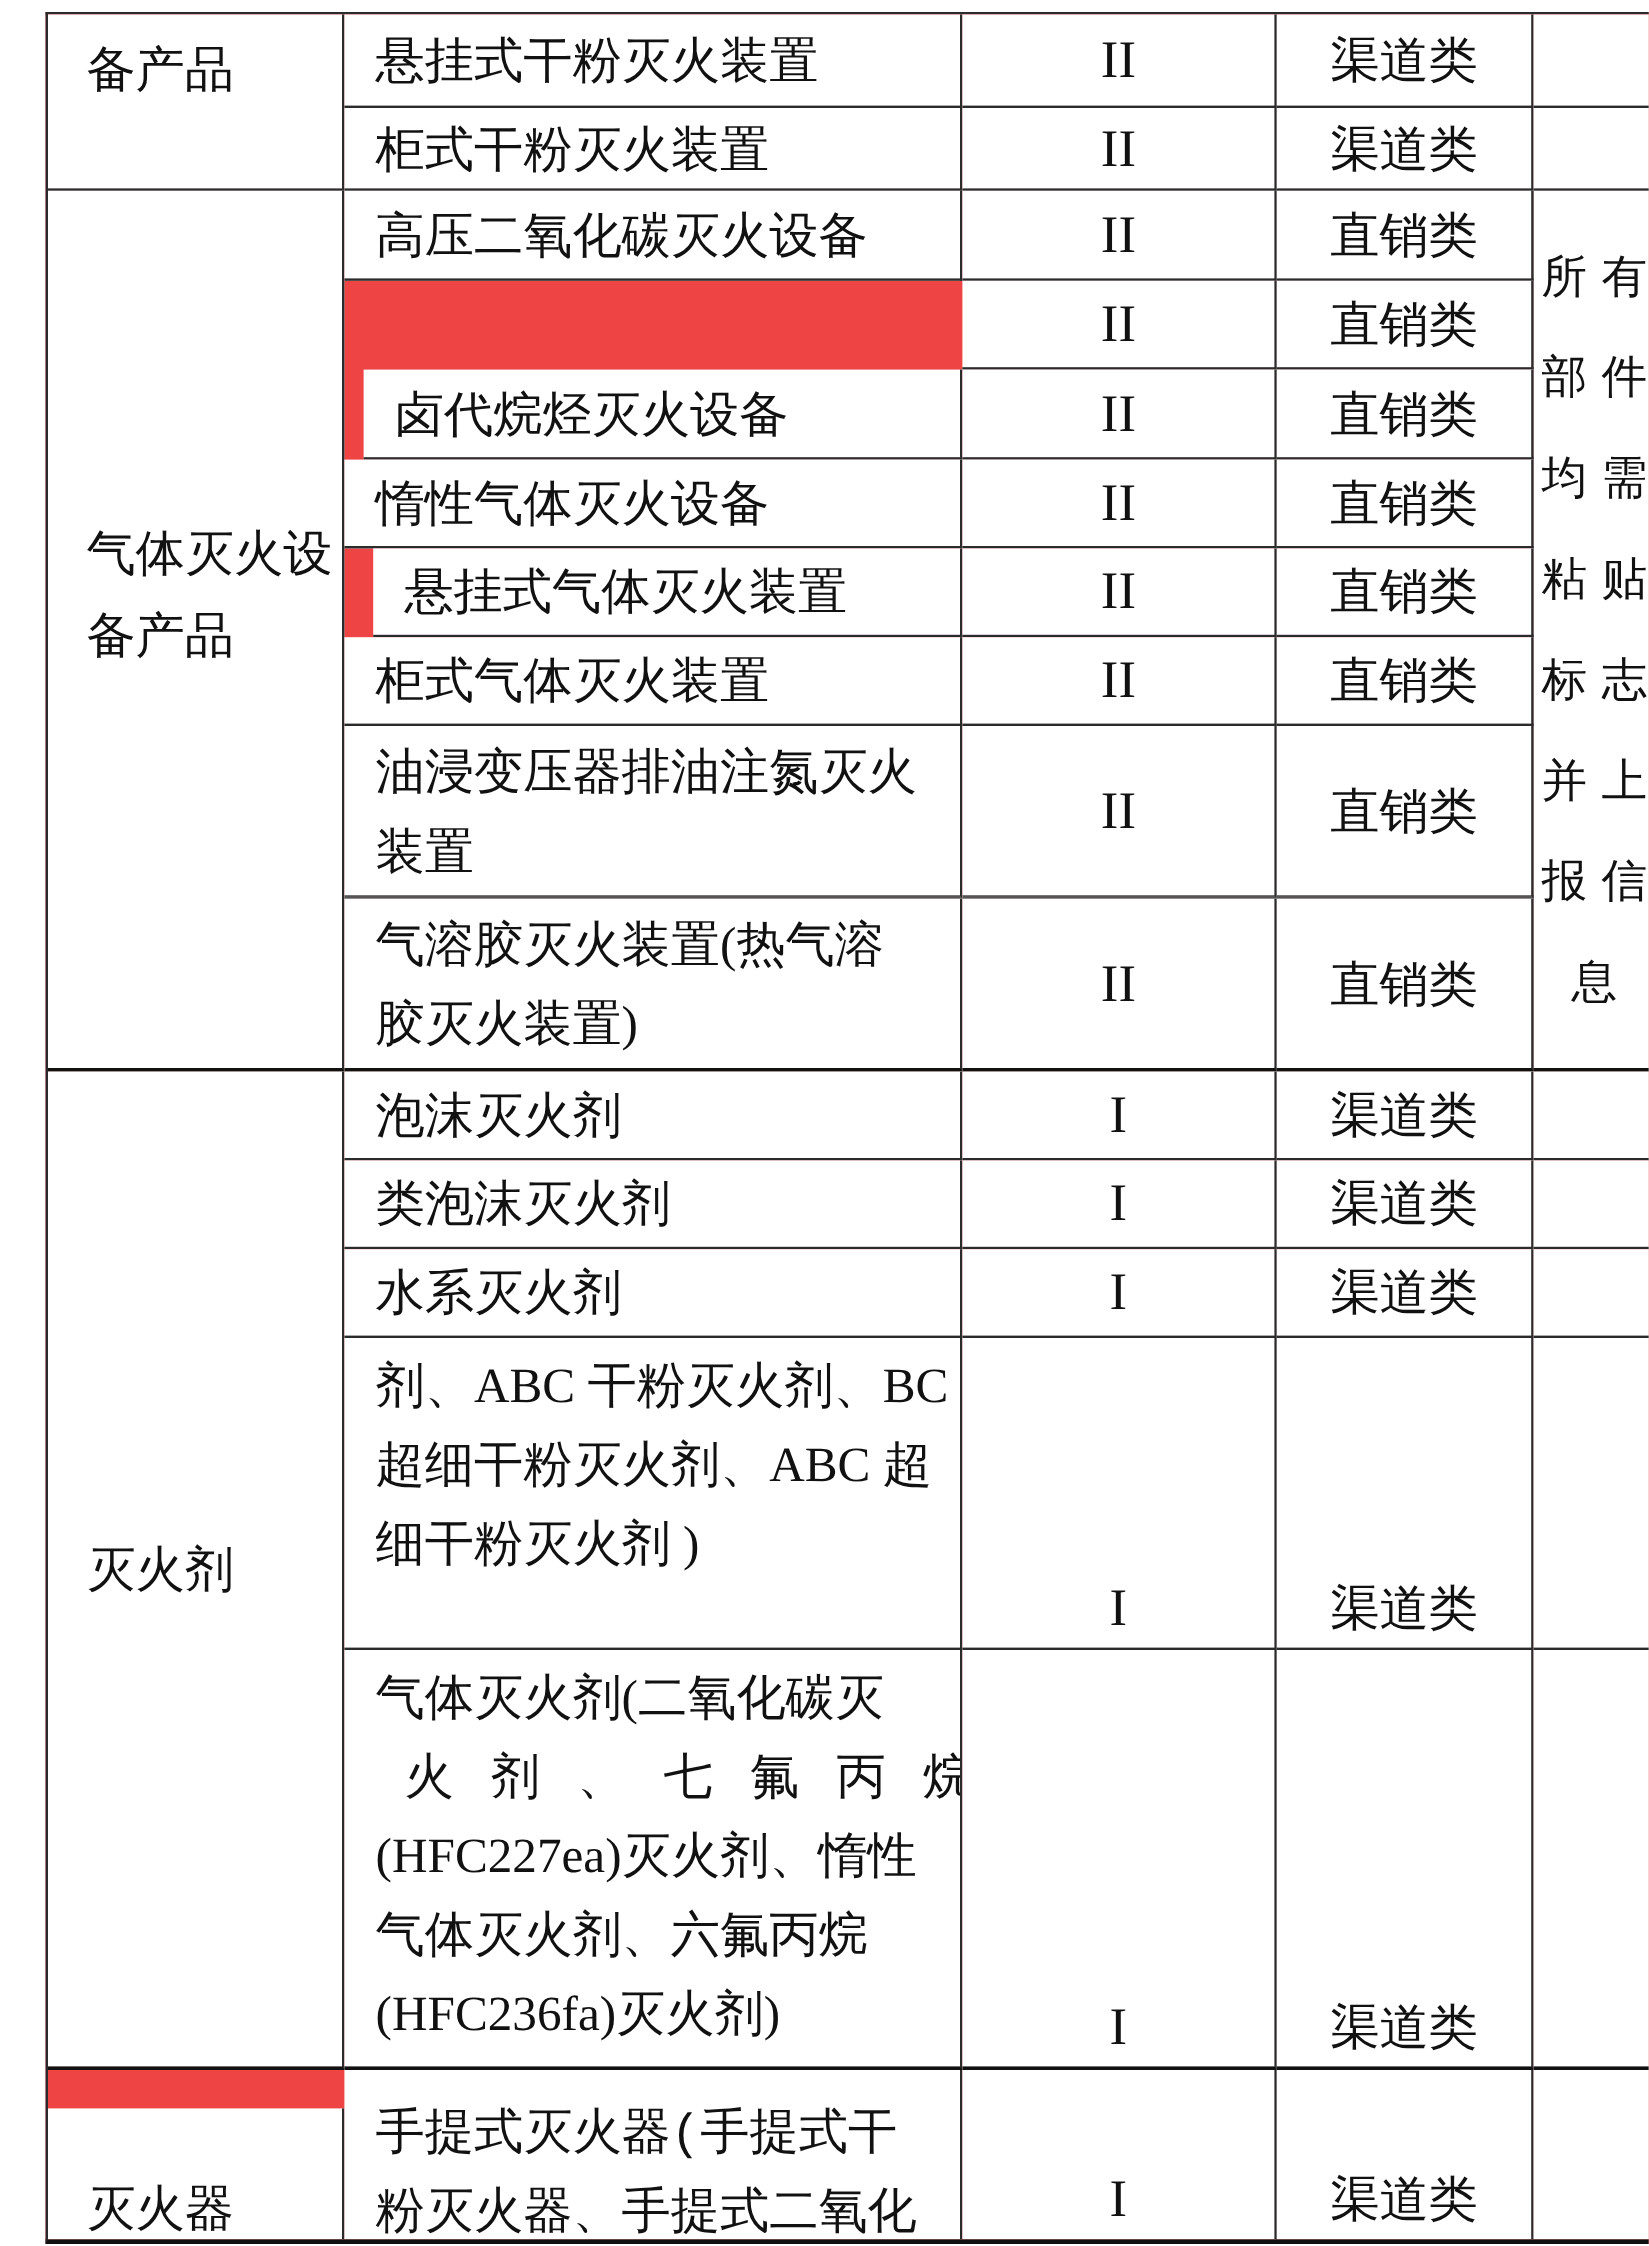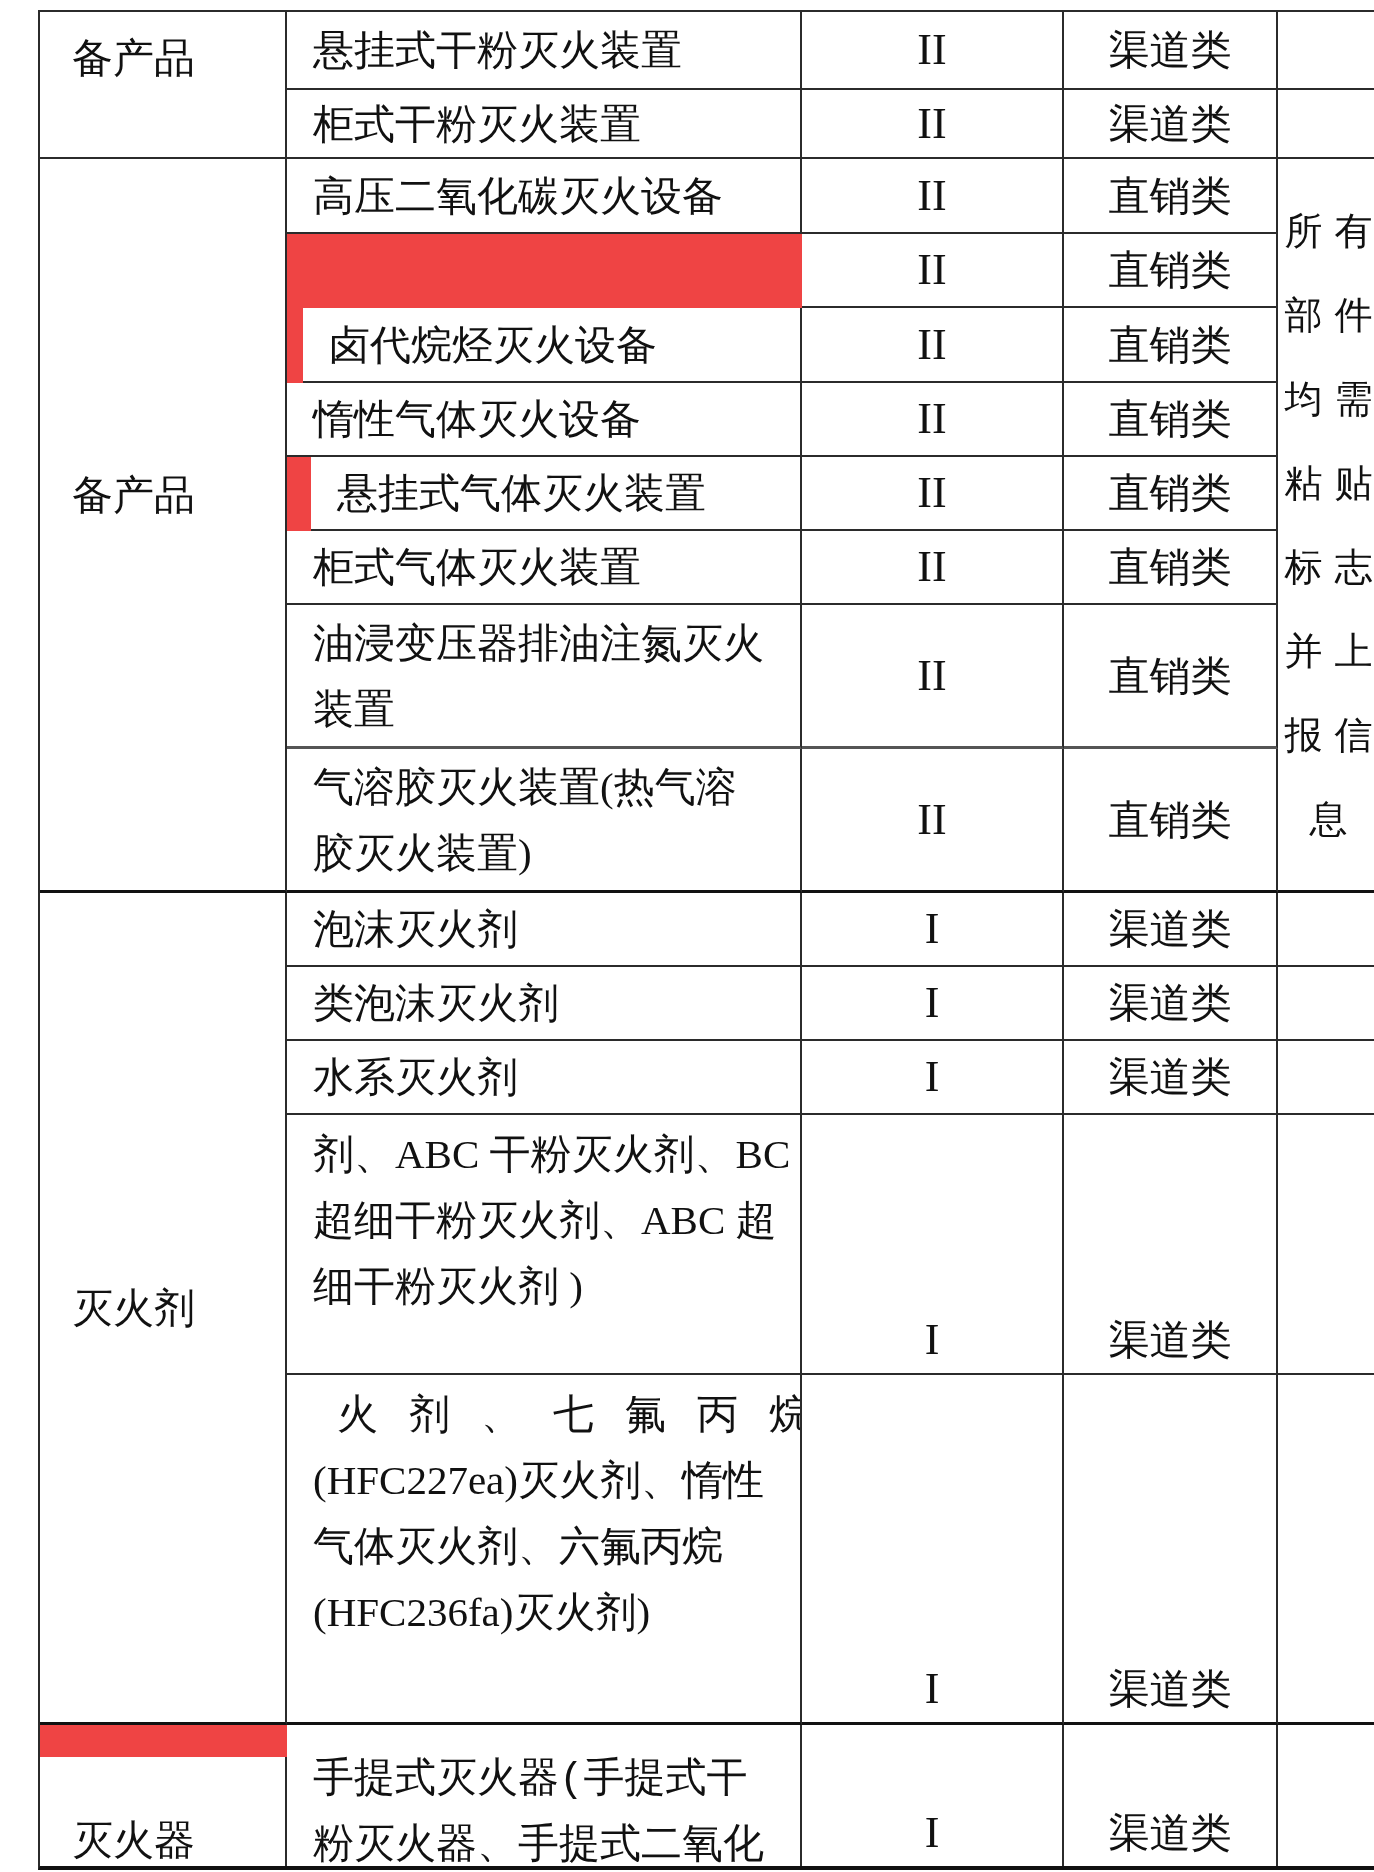--- a/index.html
+++ b/index.html
@@ -58,20 +58,21 @@
         <div class="nline">柜式干粉灭火装置</div>
       </div>
       <div class="c val-cell" style="grid-area: 2 / 3 / span 1;">
         <span>II</span>
       </div>
       <div class="c val-cell type-cell" style="grid-area: 2 / 4 / span 1;">
         <span>渠道类</span>
       </div>
       <div class="c note-cell lastcol" style="grid-area: 2 / 5 / span 1;"></div>
       <div class="c cat-cell cat-s1 bb-dark" style="grid-area: 3 / 1 / span 8;">
+        <div class="nline">气体灭火设</div>
         <div class="nline">备产品</div>
       </div>
       <div class="c note-cell bb-dark lastcol" style="grid-area: 3 / 5 / span 8;">
         <div class="note-line">所有</div>
         <div class="note-line">部件</div>
         <div class="note-line">均需</div>
         <div class="note-line">粘贴</div>
         <div class="note-line">标志</div>
         <div class="note-line">并上</div>
         <div class="note-line">报信</div>
@@ -187,20 +188,21 @@
         <div class="nline">细干粉灭火剂 )</div>
       </div>
       <div class="c val-cell vb" style="grid-area: 14 / 3 / span 1;">
         <span>I</span>
       </div>
       <div class="c val-cell type-cell vb" style="grid-area: 14 / 4 / span 1;">
         <span>渠道类</span>
       </div>
       <div class="c note-cell lastcol" style="grid-area: 14 / 5 / span 1;"></div>
       <div class="c name-cell top bb-dark" style="grid-area: 15 / 2 / span 1;">
+        <div class="nline">气体灭火剂(二氧化碳灭</div>
         <div class="nline wide">火　剂　、　七　氟　丙　烷</div>
         <div class="nline">(HFC227ea)灭火剂、惰性</div>
         <div class="nline">气体灭火剂、六氟丙烷</div>
         <div class="nline">(HFC236fa)灭火剂)</div>
       </div>
       <div class="c val-cell vb bb-dark" style="grid-area: 15 / 3 / span 1;">
         <span>I</span>
       </div>
       <div class="c val-cell type-cell vb bb-dark" style="grid-area: 15 / 4 / span 1;">
         <span>渠道类</span>

